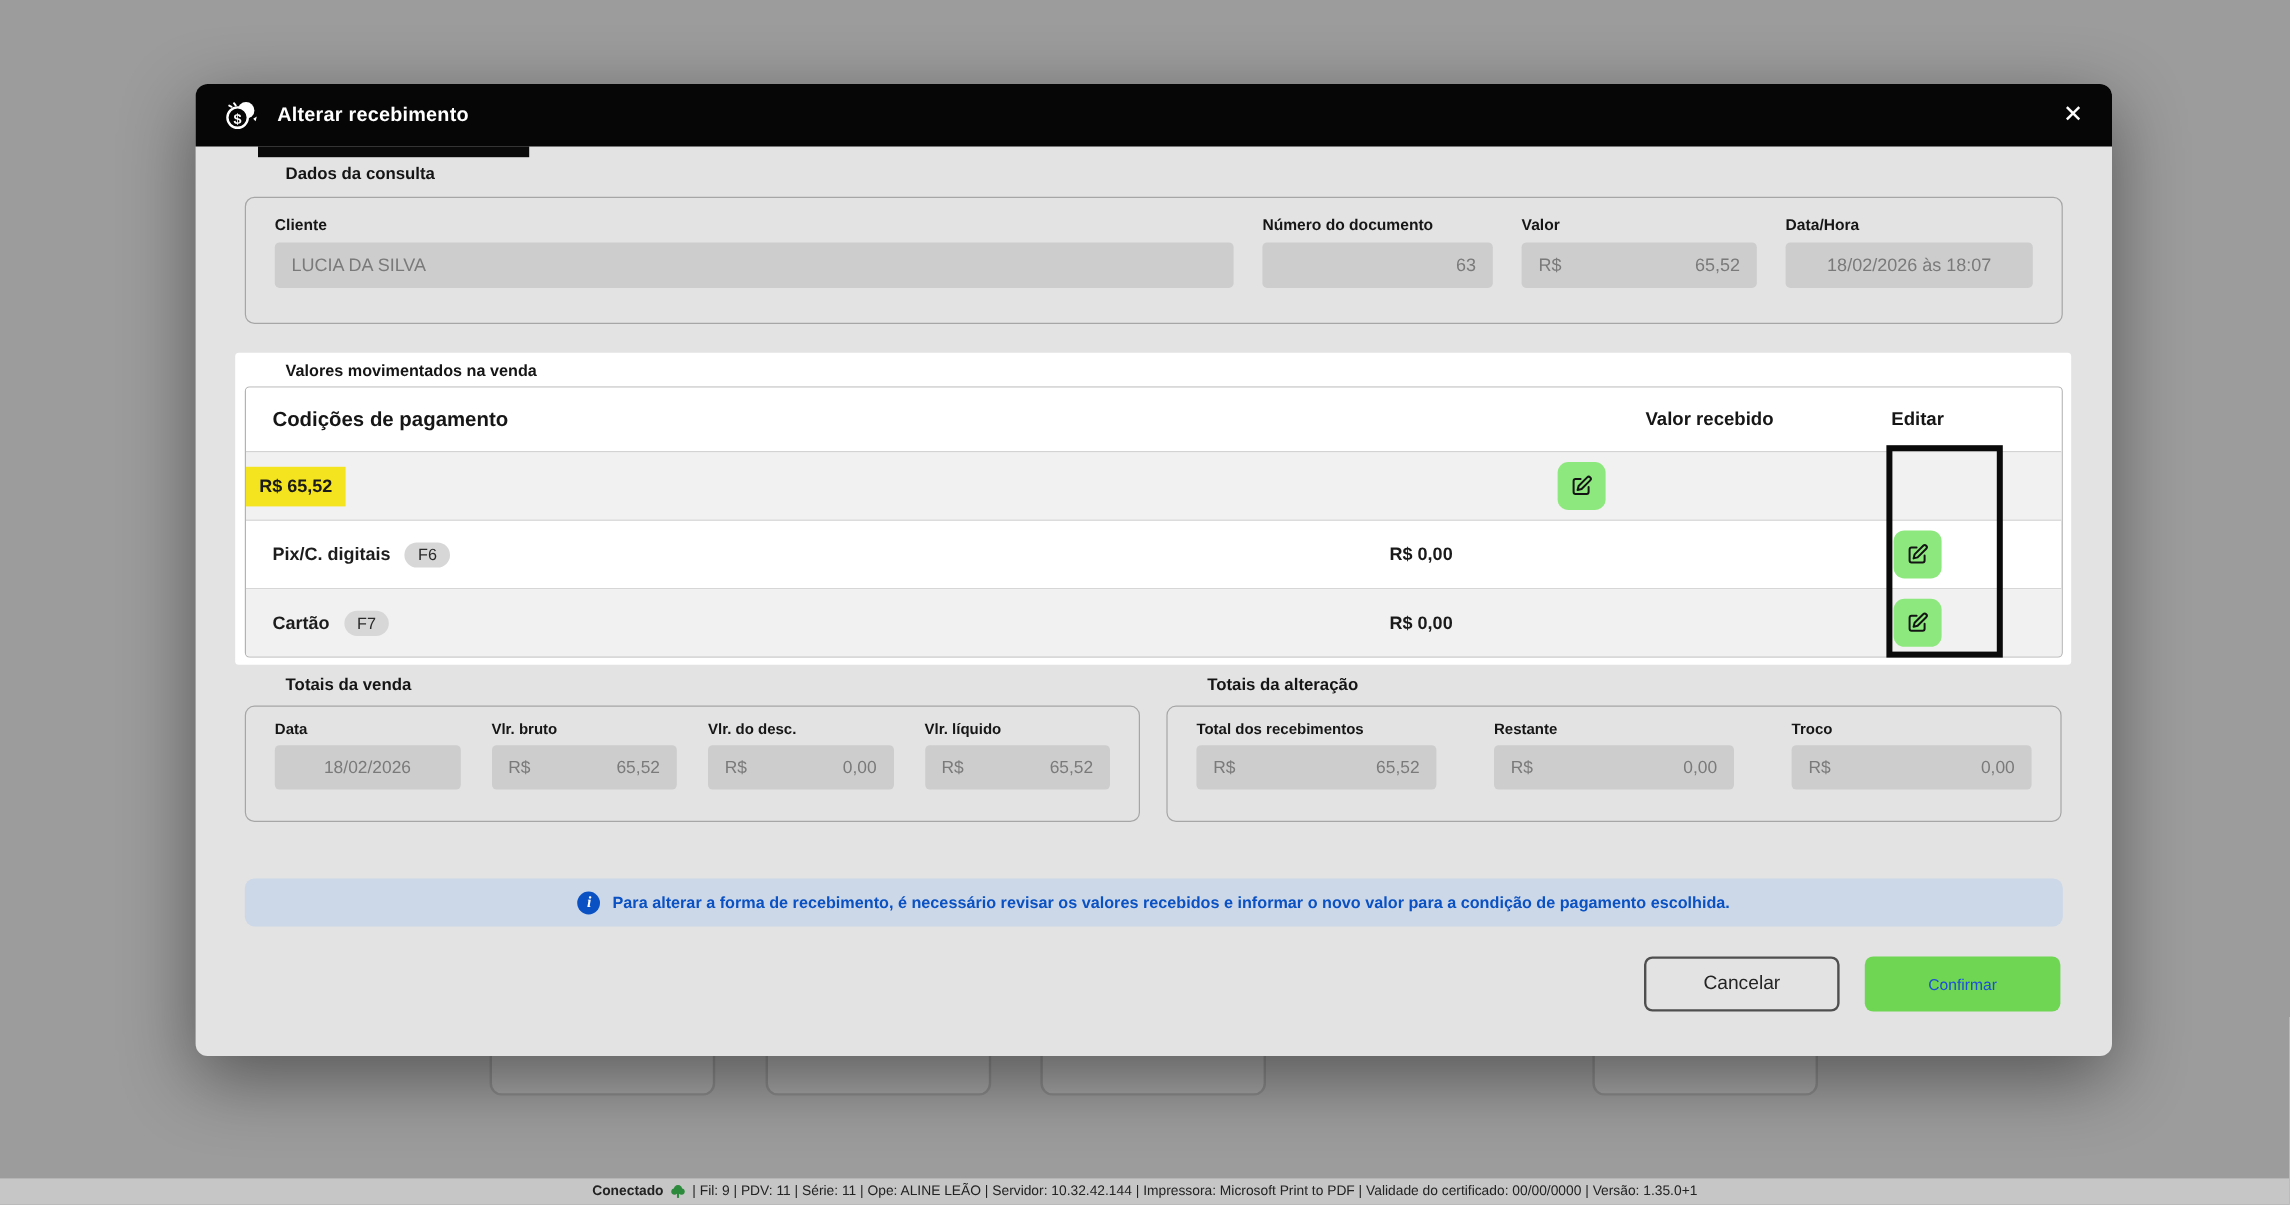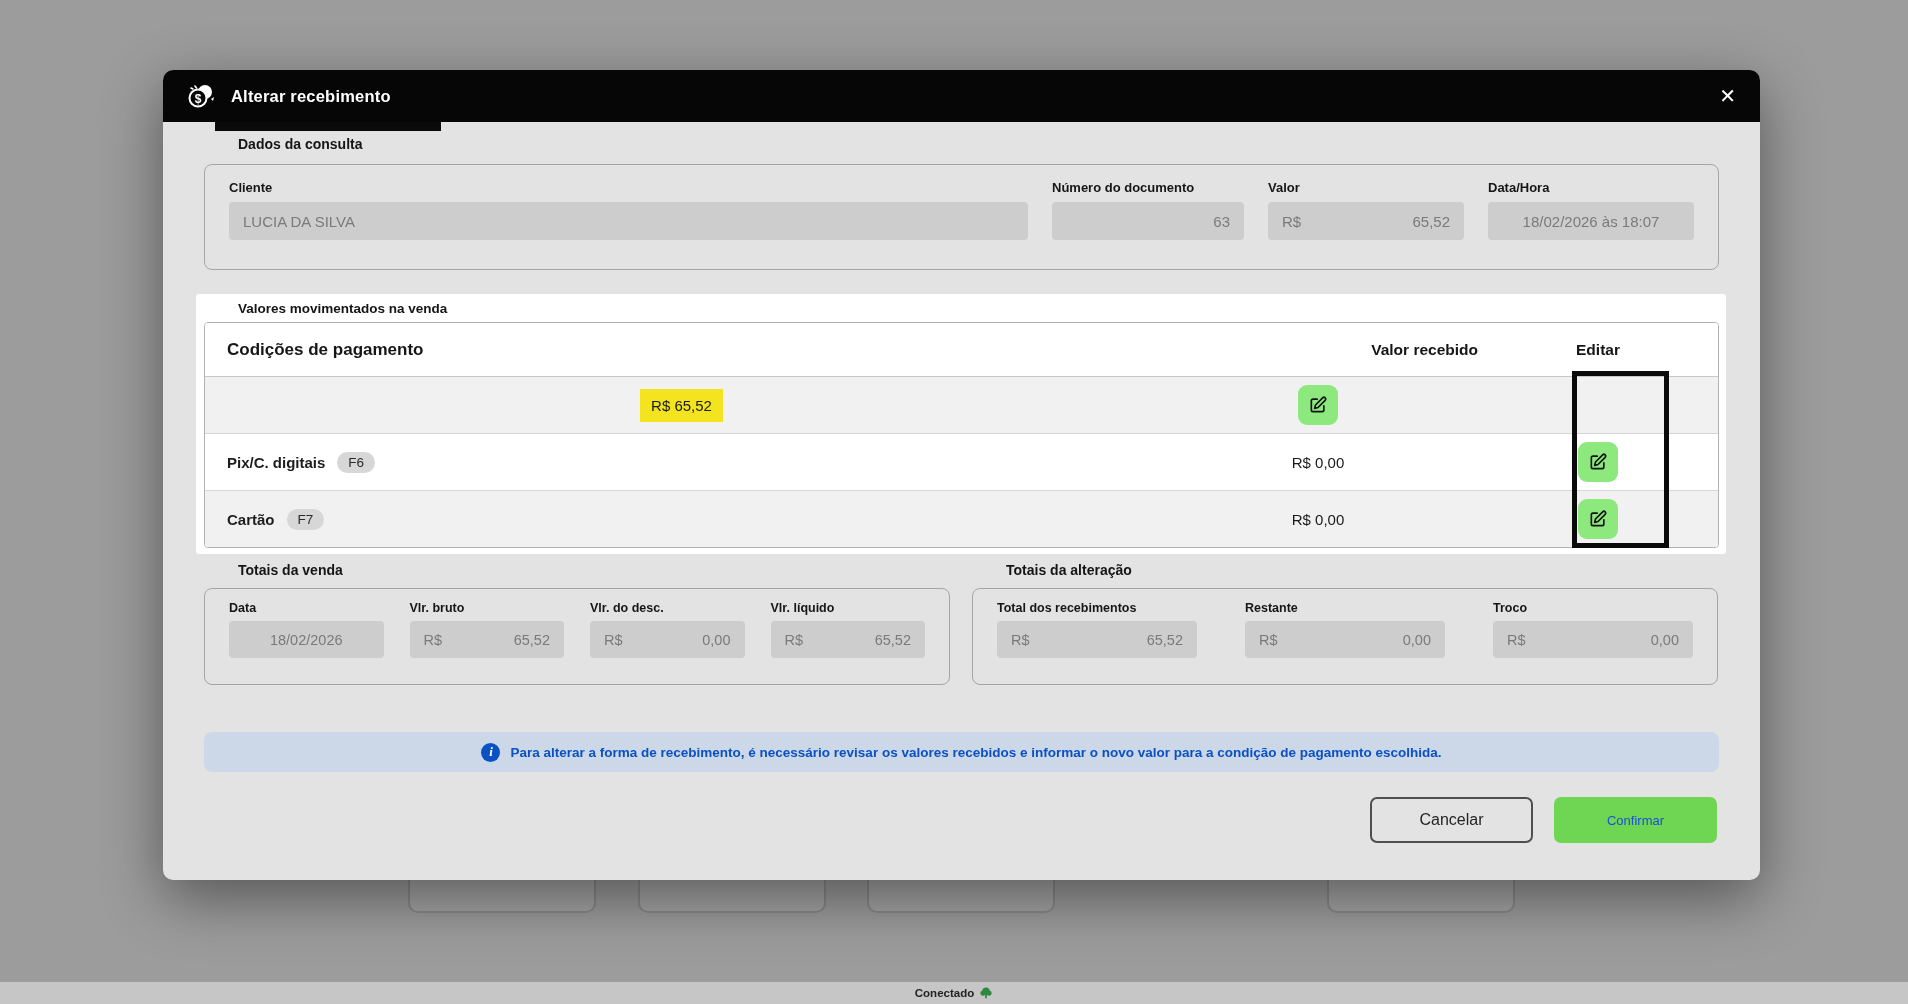--- a/index.html
+++ b/index.html
@@ -88,21 +88,21 @@
   .t-head .c-edit { font-weight:700; font-size:15.5px; color:#161616; text-align:center; }
   .t-body-row { flex:1; border-bottom:1px solid #d6d6d6; }
   .t-body-row:last-child { border-bottom:none; }
   .t-body-row.alt { background:#f1f1f1; }
   .cell-name { padding-left:22px; display:flex; align-items:center; gap:12px; }
   .pay-name { font-weight:700; font-size:15px; color:#1d1d1d; }
   .key-pill {
     background:#d7d7d7; color:#2a2a2a; border-radius:999px;
     padding:3px 11px; font-size:13.5px;
   }
-  .cell-val { text-align:center; font-weight:400; font-size:15px; color:#1a1a1a; }
+  .cell-val { text-align:left; font-weight:700; font-size:15px; color:#1a1a1a; }
   .val-highlight {
     display:inline-block; background:#f4e41f; padding:8px 11px;
   }
   .cell-edit { display:flex; justify-content:center; }
   .edit-btn {
     width:40px; height:40px; border-radius:9px; background:#8de87e;
     display:flex; align-items:center; justify-content:center; cursor:pointer; border:none;
   }
   .annotation-rect {
     position:absolute; left:1409px; top:301px; width:97px; height:177px;
@@ -342,13 +342,14 @@
 <div class="footer-bar">
   <b>Conectado</b>
   <span class="tree-icon">
     <svg width="14" height="14" viewBox="0 0 16 16">
       <circle cx="8" cy="6" r="4.2" fill="#2c8a3c"></circle>
       <circle cx="4.6" cy="8" r="3" fill="#2c8a3c"></circle>
       <circle cx="11.4" cy="8" r="3" fill="#2c8a3c"></circle>
       <rect x="7" y="9" width="2" height="5" fill="#2c8a3c"></rect>
     </svg>
   </span>
+  <span>| Fil: 9 | PDV: 11 | Série: 11 | Ope: ALINE LEÃO | Servidor: 10.32.42.144 | Impressora: Microsoft Print to PDF | Validade do certificado: 00/00/0000 | Versão: 1.35.0+1</span>
 </div>
 
 </body></html>

